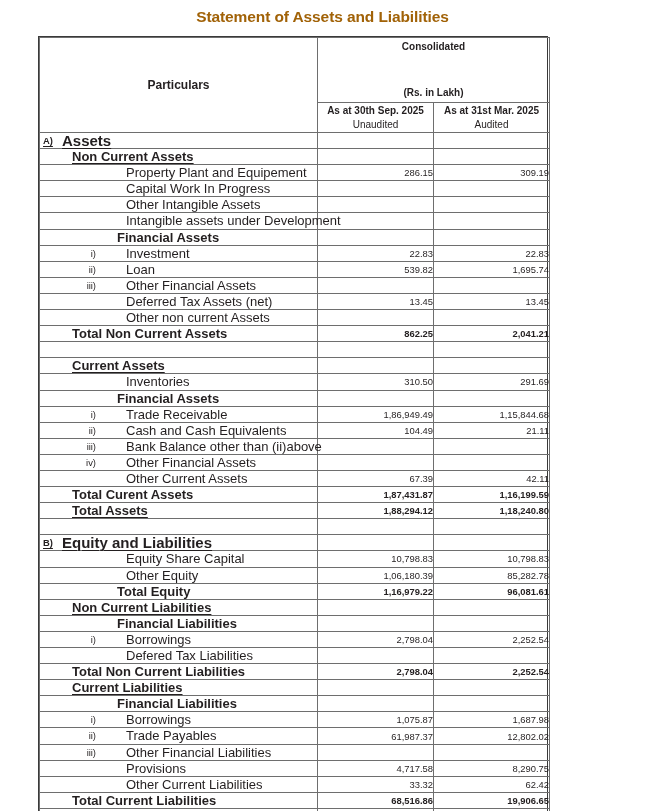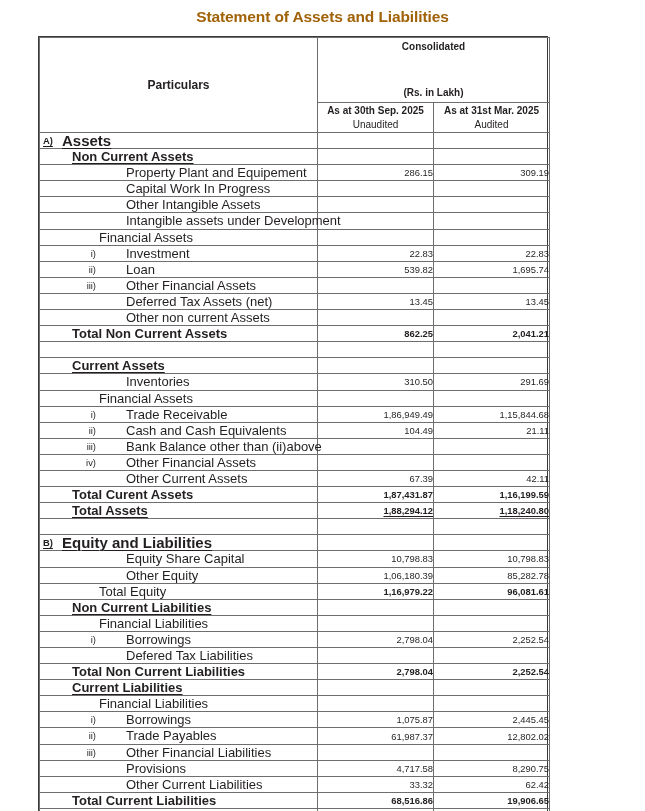--- a/index.html
+++ b/index.html
@@ -92,21 +92,20 @@
   td.val {
     text-align: right;
     padding: 0 4px 0 2px;
     font-size: 9.4px;
     white-space: nowrap;
   }
   td.val.b { font-weight: bold; }
 
   
   td.val.u span.num {
-    text-decoration: underline;
     text-underline-offset: 1.5px;
   }
 
   
   .rn {
     position: absolute;
     left: 0;
     top: 0;
     width: 56px;
     text-align: right;
@@ -114,21 +113,21 @@
     line-height: 16.1px;
   }
   .tx {
     position: absolute;
     top: 0;
     line-height: 16.1px;
     font-size: 13px;
   }
   .ind-sub  { left: 32px; font-weight: bold; text-decoration: underline; text-underline-offset: 1.5px; }
   .ind-item { left: 86px; }
-  .ind-itemb{ left: 59px; font-weight: normal; }
+  .ind-itemb{ left: 77px; font-weight: bold; }
   .ind-tot  { left: 32px; font-weight: bold; }
   .ind-gt   { left: 32px; font-weight: bold; text-decoration: underline; text-underline-offset: 1.5px; text-align: right; }
 
   
   .secletter {
     position: absolute;
     left: 3px;
     top: 0;
     line-height: 16.1px;
     font-size: 9.4px;
@@ -440,21 +439,21 @@
           </td>
           <td class="val b"><span class="num"></span></td>
           <td class="val b"><span class="num"></span></td>
         </tr>
         <tr class="r">
           <td class="lbl">
             <span class="rn">i)</span>
             <span class="tx ind-item">Borrowings</span>
           </td>
           <td class="val"><span class="num">1,075.87</span></td>
-          <td class="val"><span class="num">2,445.45</span></td>
+          <td class="val"><span class="num">1,687.98</span></td>
         </tr>
         <tr class="r">
           <td class="lbl">
             <span class="rn">ii)</span>
             <span class="tx ind-item">Trade Payables</span>
           </td>
           <td class="val"><span class="num">61,987.37</span></td>
           <td class="val"><span class="num">12,802.02</span></td>
         </tr>
         <tr class="r">

